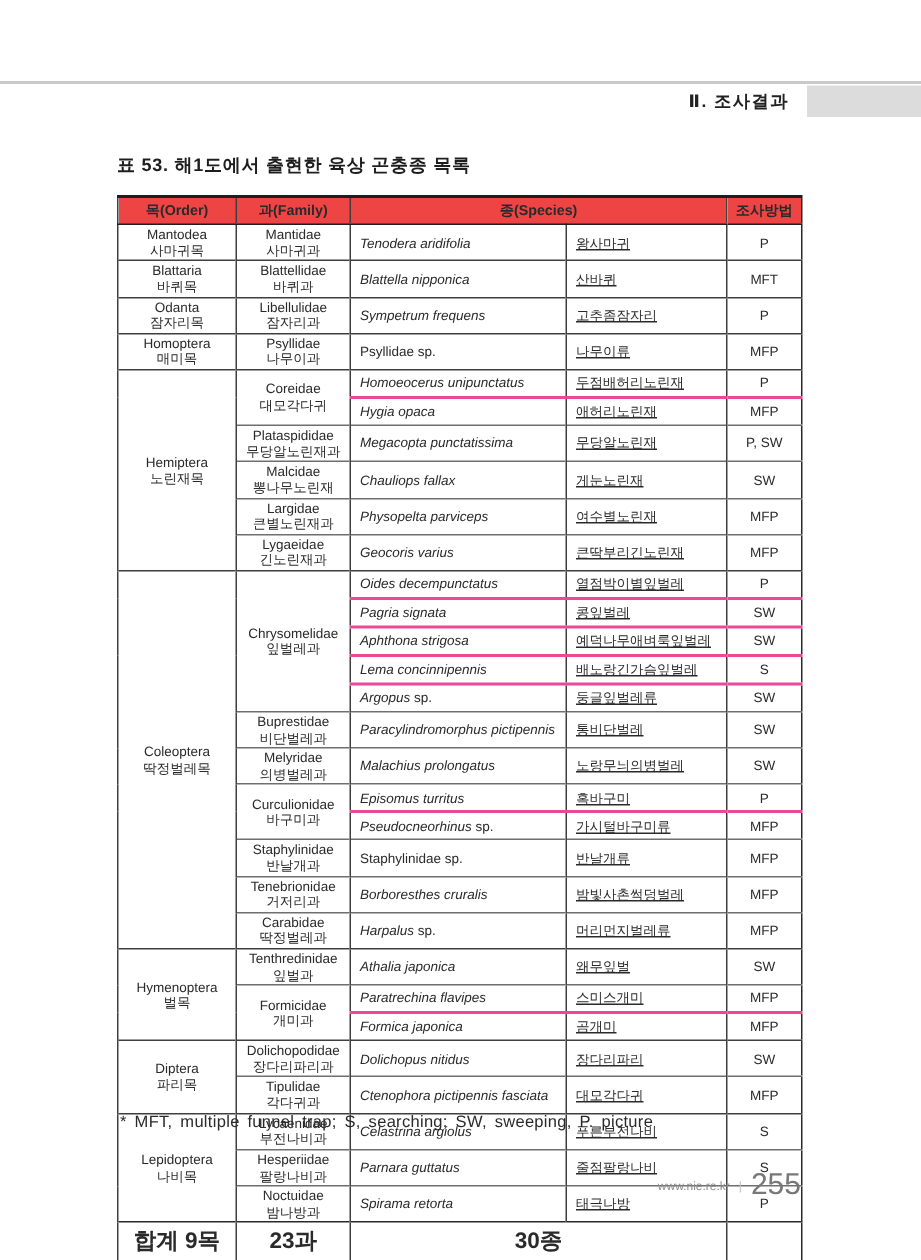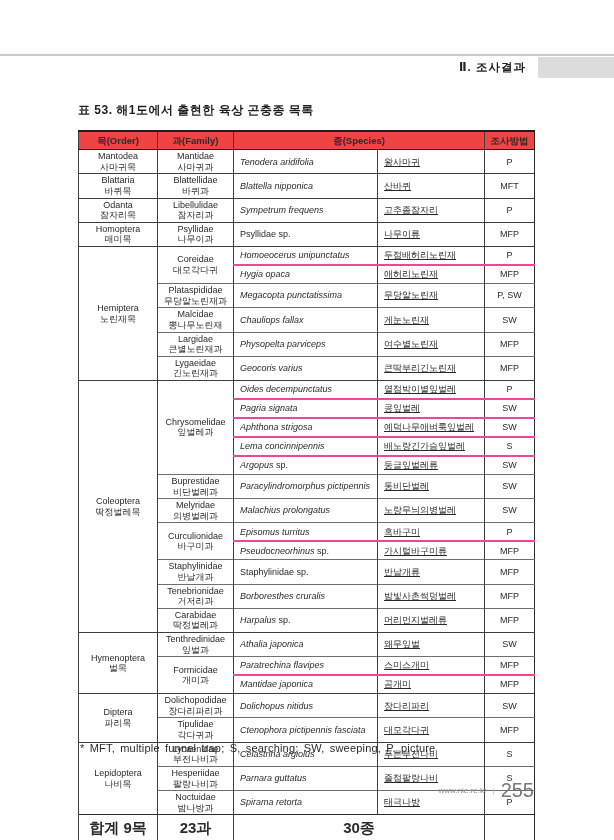--- a/index.html
+++ b/index.html
@@ -304,21 +304,21 @@
         <tr class="sep-family">
           <td class="family-cell" rowspan="2">
             <span class="cell-line">Formicidae</span>
             <span class="cell-line">개미과</span>
           </td>
           <td class="sci-cell sp-row"><i>Paratrechina flavipes</i></td>
           <td class="kor-cell sp-row">스미스개미</td>
           <td class="method-cell sp-row">MFP</td>
         </tr>
         <tr class="sep-species">
-          <td class="sci-cell sp-row"><i>Mantidae japonica</i></td>
+          <td class="sci-cell sp-row"><i>Formica japonica</i></td>
           <td class="kor-cell sp-row">곰개미</td>
           <td class="method-cell sp-row">MFP</td>
         </tr>
         <tr class="sep-order">
           <td class="order-cell" rowspan="2">
             <span class="cell-line">Diptera</span>
             <span class="cell-line">파리목</span>
           </td>
           <td class="family-cell" rowspan="1">
             <span class="cell-line">Dolichopodidae</span>

